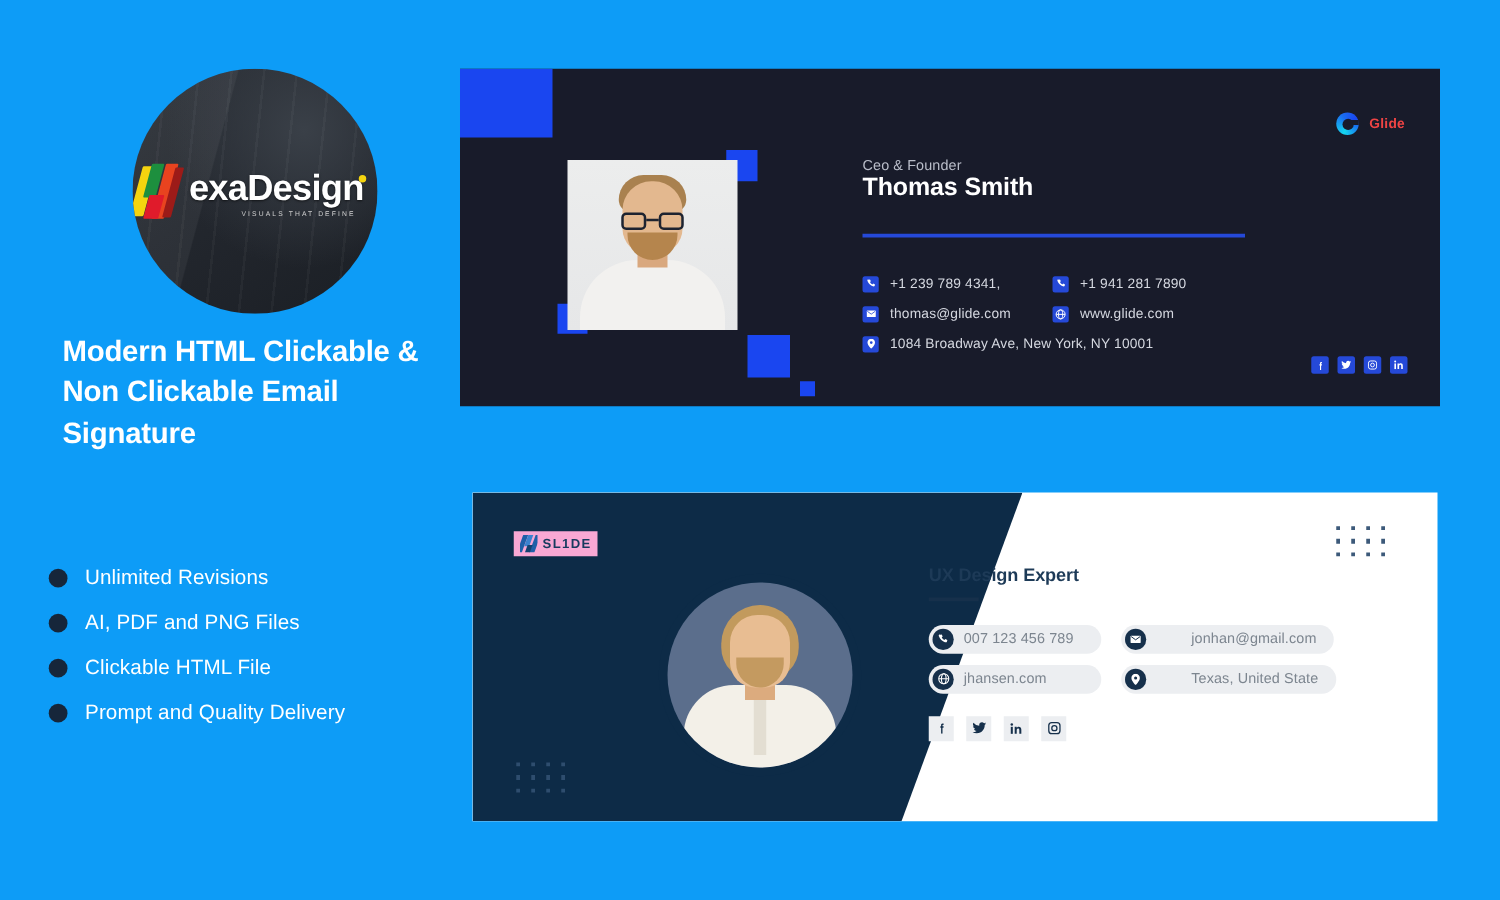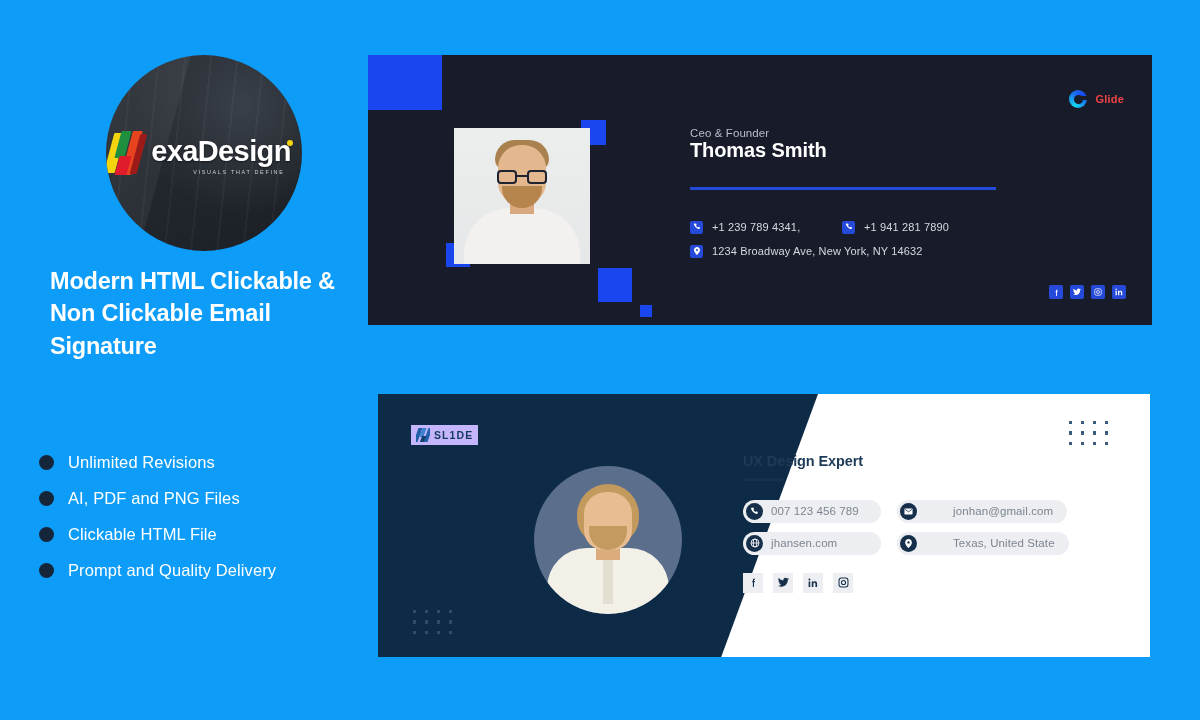--- a/index.html
+++ b/index.html
@@ -163,21 +163,21 @@
     position: absolute; left: 378px; top: 394px; width: 772px; height: 263px;
     background: #ffffff; overflow: hidden;
   }
   #c2-dark {
     position: absolute; left: 0; top: 0; width: 440px; height: 100%;
     background: #0d2b47;
     clip-path: polygon(0 0, 100% 0, 78% 100%, 0 100%);
   }
   #c2-logo {
     position: absolute; left: 33px; top: 31px;
-    background: #c4b5fd; padding: 3px 5px;
+    background: #f9a8d4; padding: 3px 5px;
     display: flex; align-items: center; gap: 4px;
   }
   #c2-logo .c2-mark { position: relative; width: 14px; height: 14px; flex: none; overflow: hidden; }
   #c2-logo .c2-mark i {
     position: absolute; display: block; background: #1f5fa8; transform: skewX(-20deg);
   }
   #c2-logo .c2-mark i:nth-child(1) { left: 0;  top: 0; width: 4px; height: 14px; }
   #c2-logo .c2-mark i:nth-child(2) { left: 5px; top: 0; width: 3.5px; height: 9px; background:#3b82cf; }
   #c2-logo .c2-mark i:nth-child(3) { left: 9.5px; top: 0; width: 4px; height: 14px; }
   #c2-logo .c2-mark i:nth-child(4) { left: 5px; top: 8px; width: 3.5px; height: 6px; background:#13416f; }
@@ -336,29 +336,50 @@
         <span class="c1-citem">
           <span class="c1-ico">
             <svg width="8" height="8" viewBox="0 0 16 16" fill="#fff">
                 <path d="M4 1.5 6 1l1.4 3-1.4 1.1c.6 1.6 2.3 3.3 3.9 3.9L11 7.6l3 1.4-.5 2C13.4 12 12 12.6 10.6 12 6.8 10.6 3.4 7.2 2 3.4 1.4 2 2 .6 4 1.5z"></path>
               </svg>
           </span>
           <span class="c1-ctext">+1 941 281 7890</span>
         </span>
       </div>
 
+      <div class="c1-crow">
+        <span class="c1-citem col1">
+          <span class="c1-ico">
+            <svg width="8" height="8" viewBox="0 0 16 12" fill="none">
+                <rect x="0.8" y="0.8" width="14.4" height="10.4" rx="1" fill="#fff"></rect>
+                <path d="M1.6 2 8 6.6 14.4 2" stroke="#2549d8" stroke-width="1.3"></path>
+              </svg>
+          </span>
+          <span class="c1-ctext">thomas@glide.com</span>
+        </span>
+        <span class="c1-citem">
+          <span class="c1-ico">
+            <svg width="9" height="9" viewBox="0 0 16 16" fill="none" stroke="#fff" stroke-width="1.4">
+                <circle cx="8" cy="8" r="6.4"></circle>
+                <ellipse cx="8" cy="8" rx="3" ry="6.4"></ellipse>
+                <path d="M1.7 8h12.6"></path>
+              </svg>
+          </span>
+          <span class="c1-ctext">www.glide.com</span>
+        </span>
+      </div>
 
       <div class="c1-crow">
         <span class="c1-citem">
           <span class="c1-ico">
             <svg width="8" height="8" viewBox="0 0 12 16" fill="#fff">
                 <path d="M6 0C2.7 0 0 2.7 0 6c0 4.5 6 10 6 10s6-5.5 6-10c0-3.3-2.7-6-6-6zm0 8.2A2.2 2.2 0 1 1 6 3.8a2.2 2.2 0 0 1 0 4.4z"></path>
               </svg>
           </span>
-          <span class="c1-ctext">1234 Broadway Ave, New York, NY 14632</span>
+          <span class="c1-ctext">1084 Broadway Ave, New York, NY 10001</span>
         </span>
       </div>
     </div>
   </div>
 
   <div id="c1-social">
     <a class="c1-soc">
       <svg width="7" height="7" viewBox="0 0 10 16" fill="#fff">
           <path d="M7.5 5.4H5.9V4.2c0-.5.3-.6.5-.6h1V1.5H6c-1.7 0-2.1 1.2-2.1 2v1.9H2.8v2.2h1.1V16h2V7.6h1.4l.2-2.2z"></path>
         </svg>

